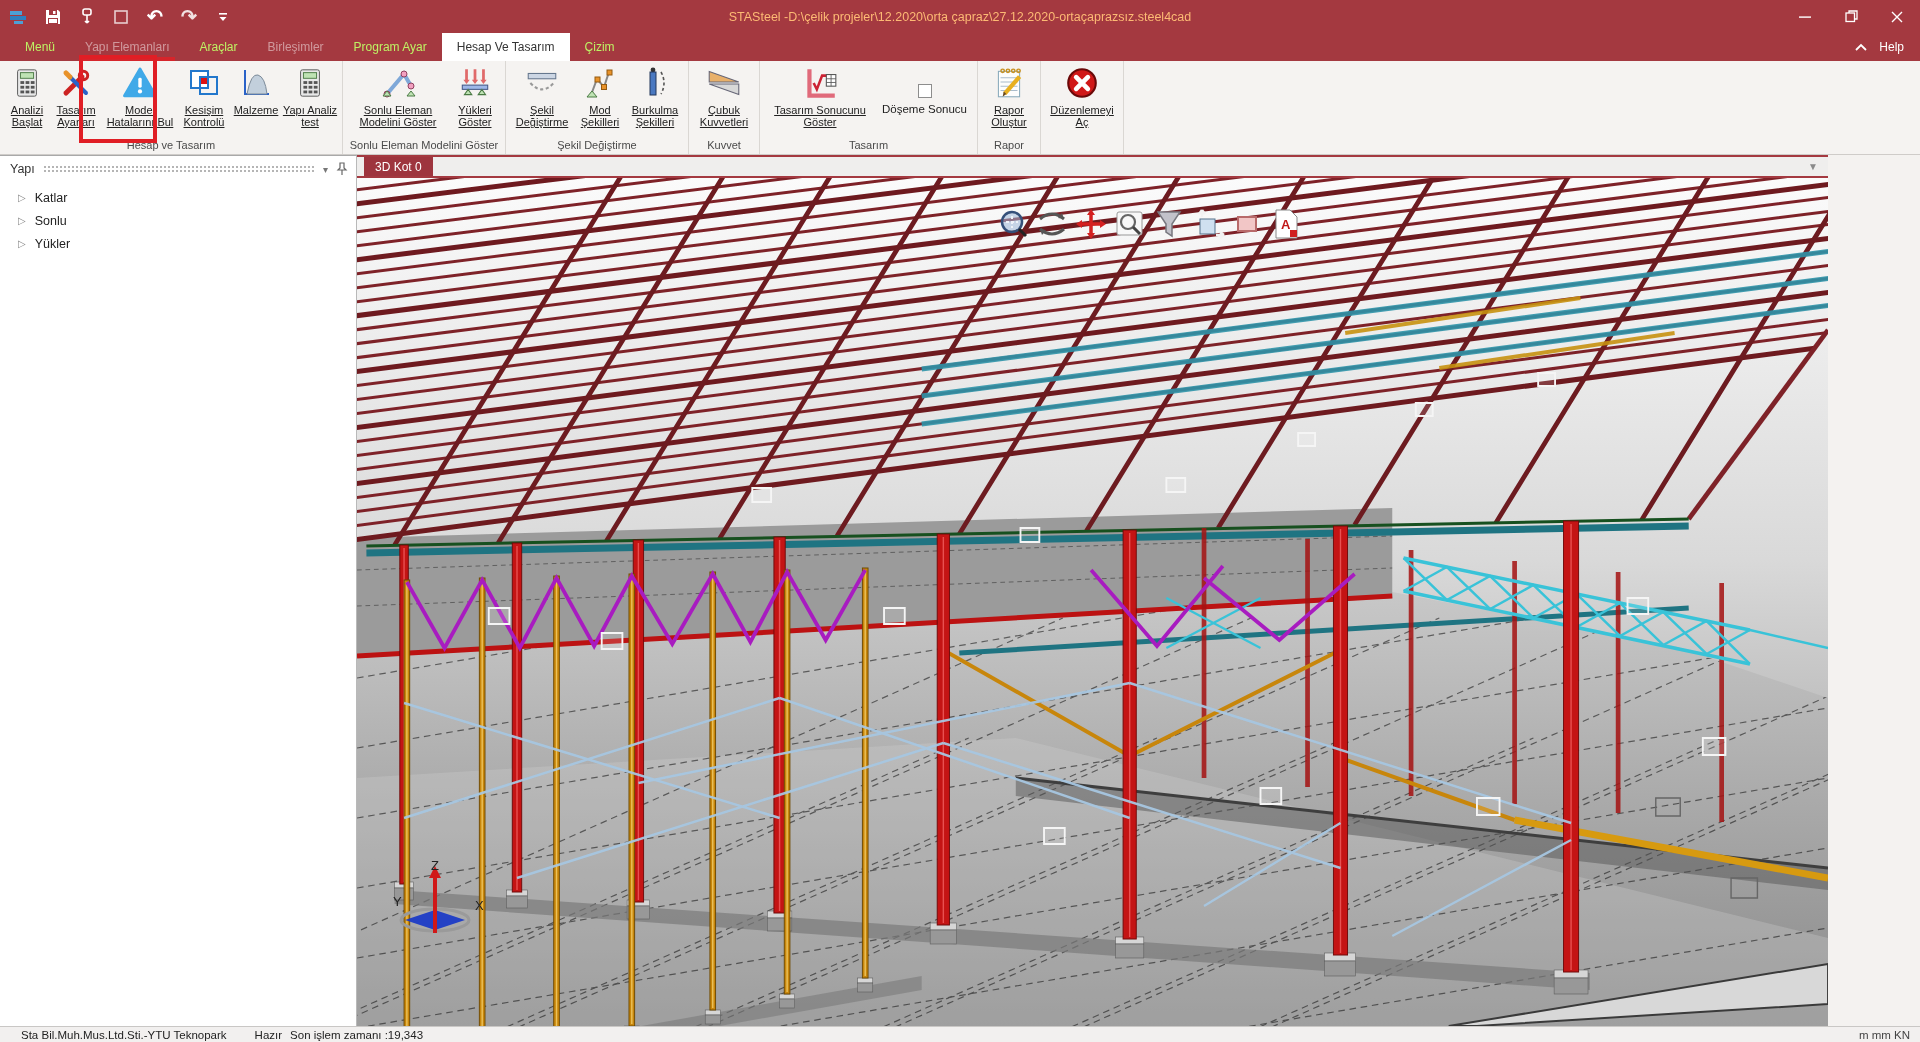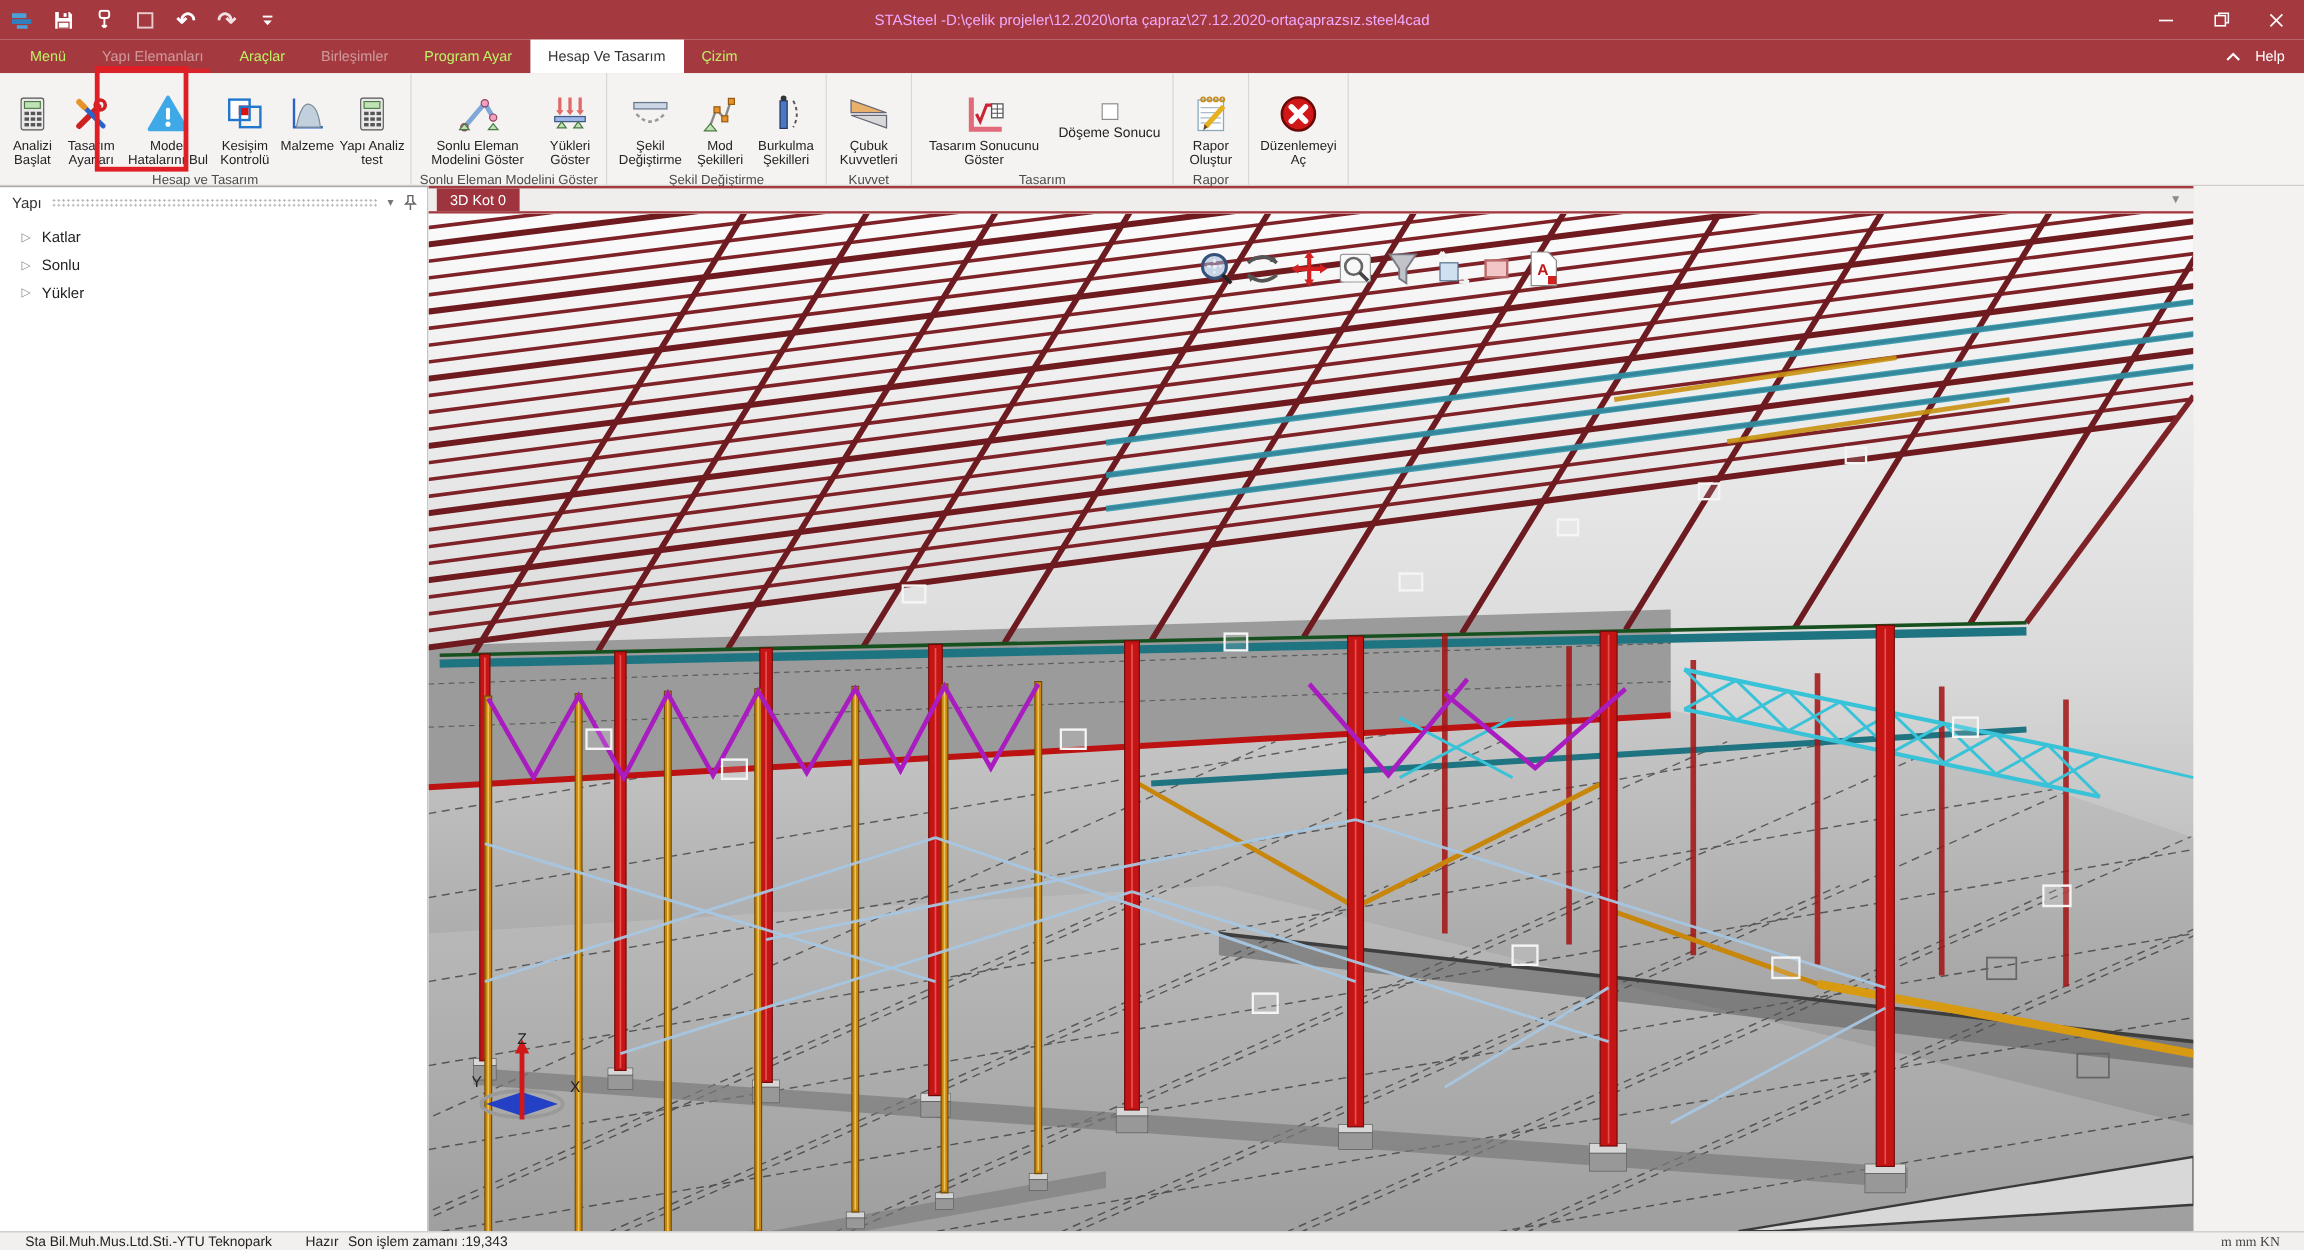--- a/index.html
+++ b/index.html
@@ -4,37 +4,37 @@
 <style>
   * { margin:0; padding:0; box-sizing:border-box; }
   html,body { width:1920px; height:1042px; overflow:hidden; }
   body { font-family:"Liberation Sans", sans-serif; background:#fff; }
   .app { position:relative; width:1920px; height:1042px; background:#f4f2f0; }
 
   
   .titlebar { position:absolute; left:0; top:0; width:1920px; height:33px; background:#a43940; display:flex; align-items:center; }
   .qat { display:flex; align-items:center; gap:12px; padding-left:8px; }
   .qat .qi { width:22px; height:22px; display:flex; align-items:center; justify-content:center; color:#fff; }
-  .win-title { position:absolute; left:0; right:0; top:0; height:33px; display:flex; align-items:center; justify-content:center; color:#f0abfc; font-size:12.5px; pointer-events:none; }
+  .win-title { position:absolute; left:0; right:0; top:0; height:33px; display:flex; align-items:center; justify-content:center; color:#fdba74; font-size:12.5px; pointer-events:none; }
   .win-controls { position:absolute; right:0; top:0; height:33px; display:flex; }
   .wc { width:46px; height:33px; display:flex; align-items:center; justify-content:center; color:#fff; font-size:15px; }
 
   
   .tabrow { position:absolute; left:0; top:33px; width:1920px; height:28px; background:#a43940; display:flex; align-items:stretch; padding-left:10px; }
   .tab { display:flex; align-items:center; padding:0 15px; color:#bef264; font-size:12px; position:relative; white-space:nowrap; }
   .tab.dim { color:rgba(255,255,255,0.48); }
   .tab.active { background:#ffffff; color:#333333; }
   .tab.underline::after { content:''; position:absolute; left:10px; right:10px; bottom:0; height:4px; background:#d6252b; }
   .tabrow-right { margin-left:auto; display:flex; align-items:center; gap:12px; padding-right:16px; color:#fff; font-size:12px; }
 
   
   .ribbon { position:absolute; left:0; top:61px; width:1920px; height:94px; background:#f5f3f1; border-bottom:1px solid #cfccc9; display:flex; align-items:stretch; }
   .rgroup { display:flex; flex-direction:column; border-right:1px solid #dad7d3; padding:1px 4px 0; }
   .rbtns { display:flex; flex:1; align-items:flex-start; }
-  .rbtn { display:flex; flex-direction:column; align-items:center; text-align:center; font-size:11px; line-height:1.12; color:#222; padding-top:12px; }
+  .rbtn { display:flex; flex-direction:column; align-items:center; text-align:center; font-size:11px; line-height:1.12; color:#222; padding-top:0;text-decoration:underline; }
   .ric { height:42px; display:flex; align-items:center; justify-content:center; }
   .rcaption { text-align:center; font-size:11px; color:#4a4a4a; padding:3px 2px 3px; white-space:nowrap; }
   .cbwrap { display:flex; align-items:center; gap:5px; align-self:center; margin:0 6px; font-size:11.5px; color:#222; white-space:nowrap;flex-direction:column; }
   .cbbox { width:14px; height:14px; background:#fff; border:1px solid #8d8d8d; display:inline-block; }
   .highlight-box { position:absolute; left:79px; top:-6px; width:78px; height:88px; border:4px solid #e01e25; z-index:6; pointer-events:none; }
 
   
   .main { position:absolute; left:0; top:155px; width:1828px; height:871px; display:flex; }
 
   .sidebar { width:357px; height:100%; background:#ffffff; border-top:1px solid #a9a9a9; border-right:1px solid #b9b9b9; }
@@ -53,21 +53,21 @@
   .scene-wrap { position:absolute; left:0; top:23px; right:0; bottom:0; }
   .scene-wrap svg.scene { display:block; width:100%; height:100%; }
   .vp-toolbar { position:absolute; left:638px; top:28px; display:flex; gap:3px; }
   .vti { width:36px; height:36px; display:flex; align-items:center; justify-content:center; }
   .axis-triad { position:absolute; left:18px; bottom:78px; }
 
   
   .statusbar { position:absolute; left:0; bottom:0; width:1920px; height:16px; background:#f2f0ef; border-top:1px solid #c9c7c5; display:flex; align-items:center; font-size:11.5px; color:#222; }
   .sb-company { font-weight:normal; padding-left:21px;text-align:center; }
   .sb-msg { padding-left:28px; display:flex; gap:8px; }
-  .sb-units { margin-left:auto; padding-right:20px; color:#444;font-family:Liberation Serif, serif; }
+  .sb-units { margin-left:auto; padding-right:10px; color:#444; }
 </style>
 </head>
 <body>
 
 <div class="app">
 
   <div class="titlebar">
     <div class="qat">
       <span class="qi">
         <svg width="20" height="16" viewBox="0 0 20 16">

